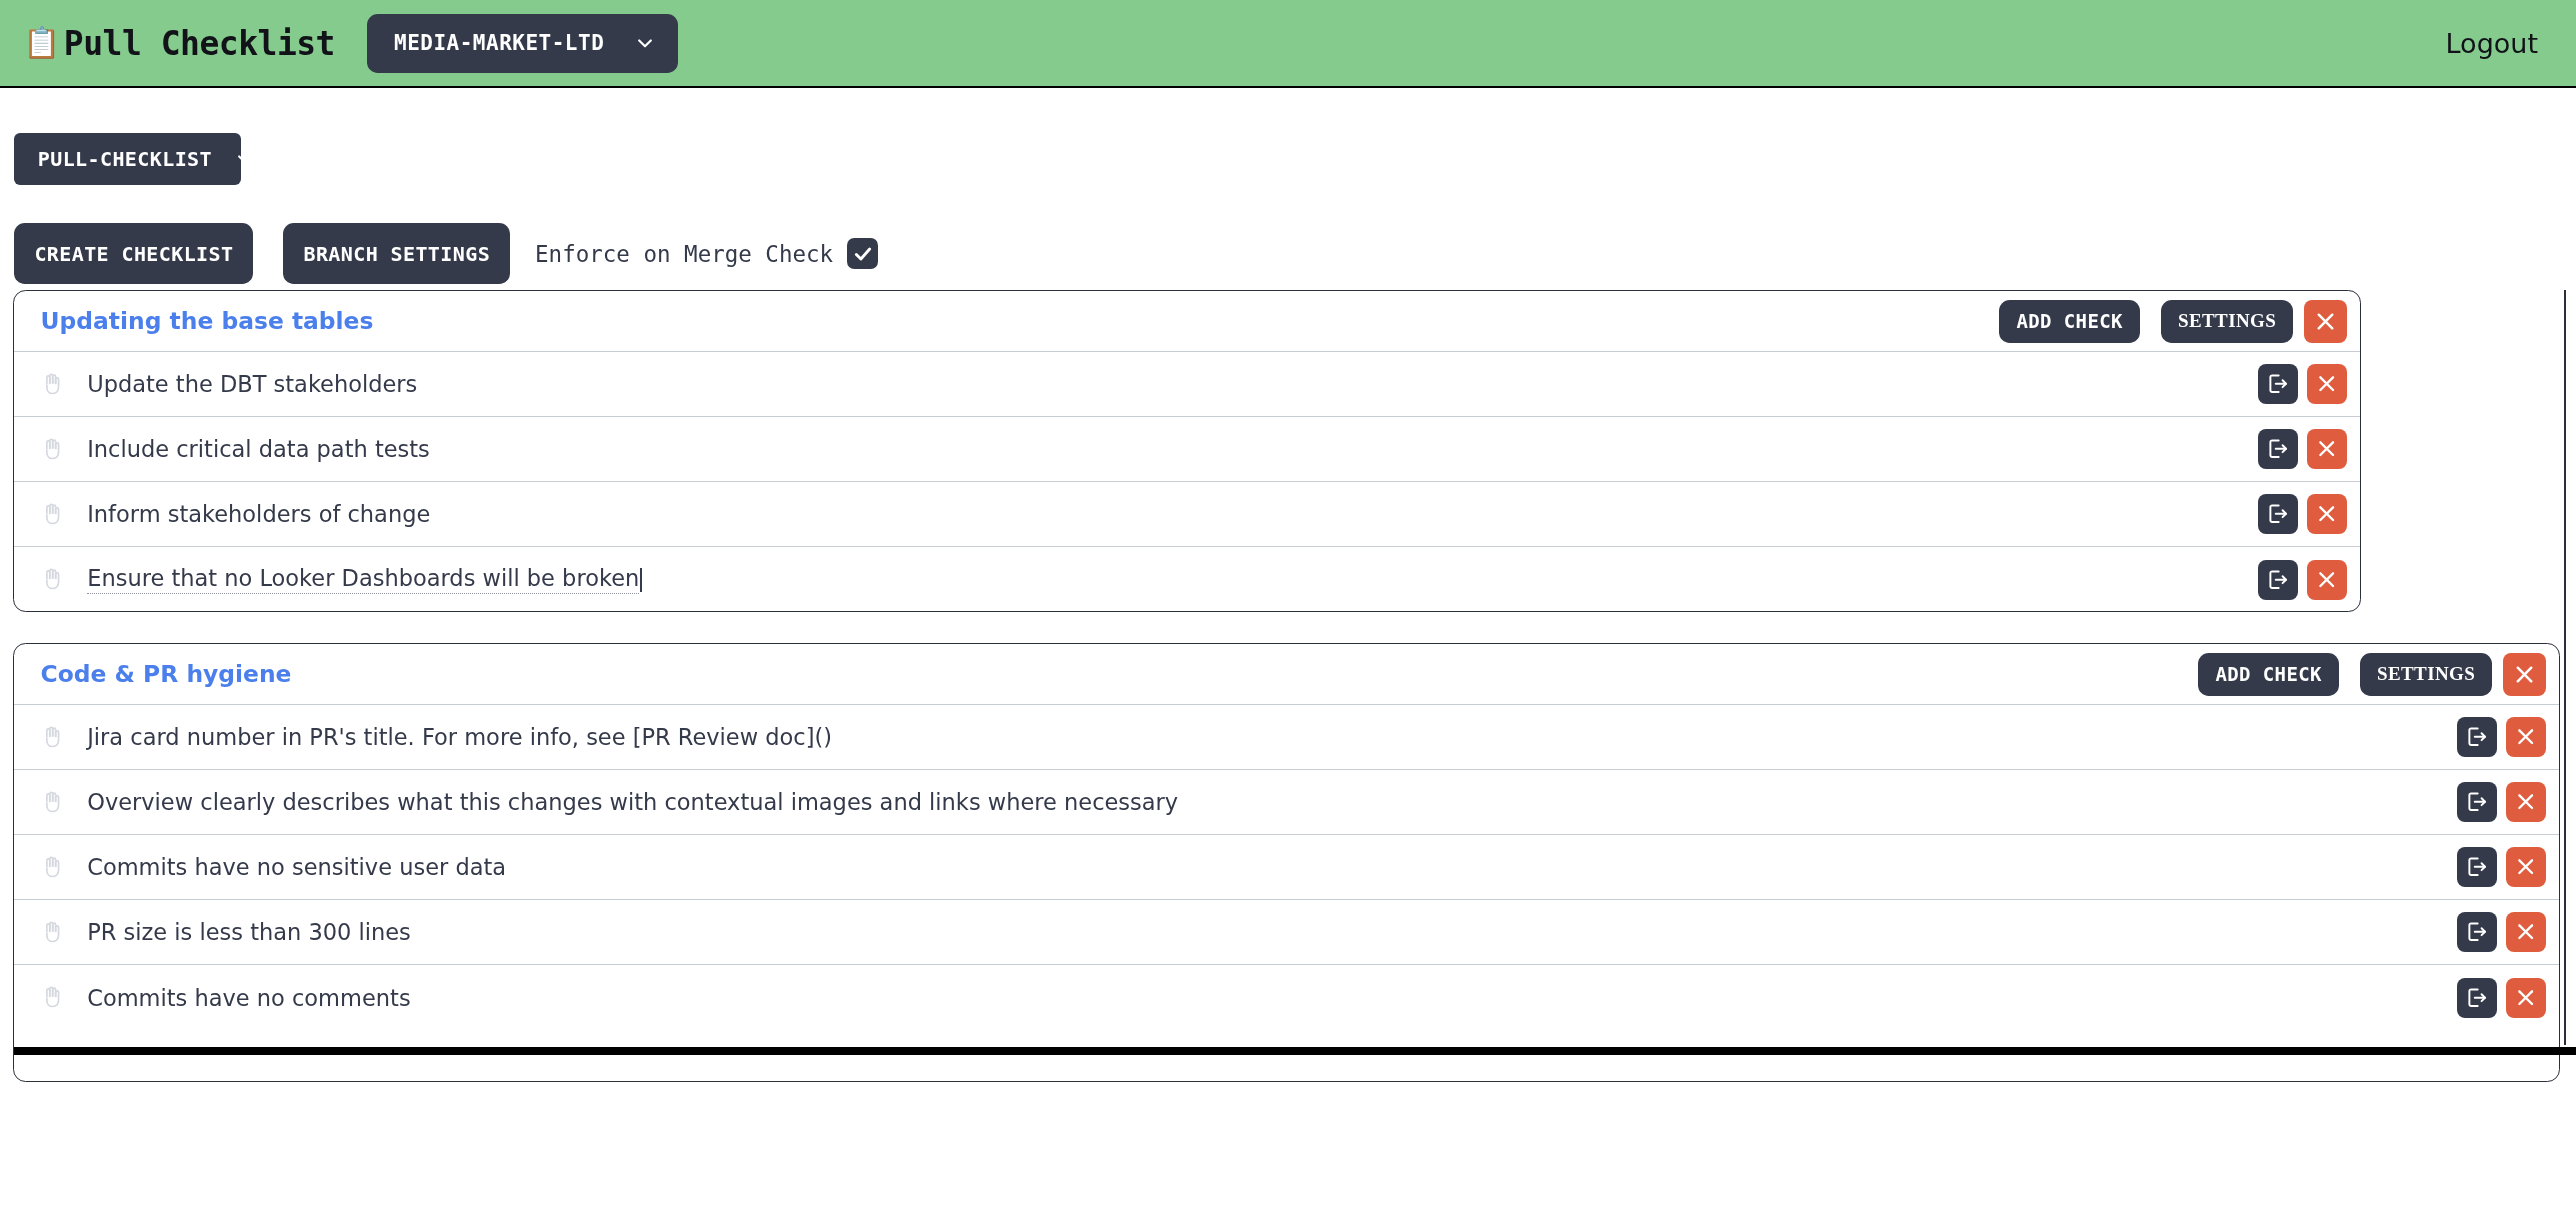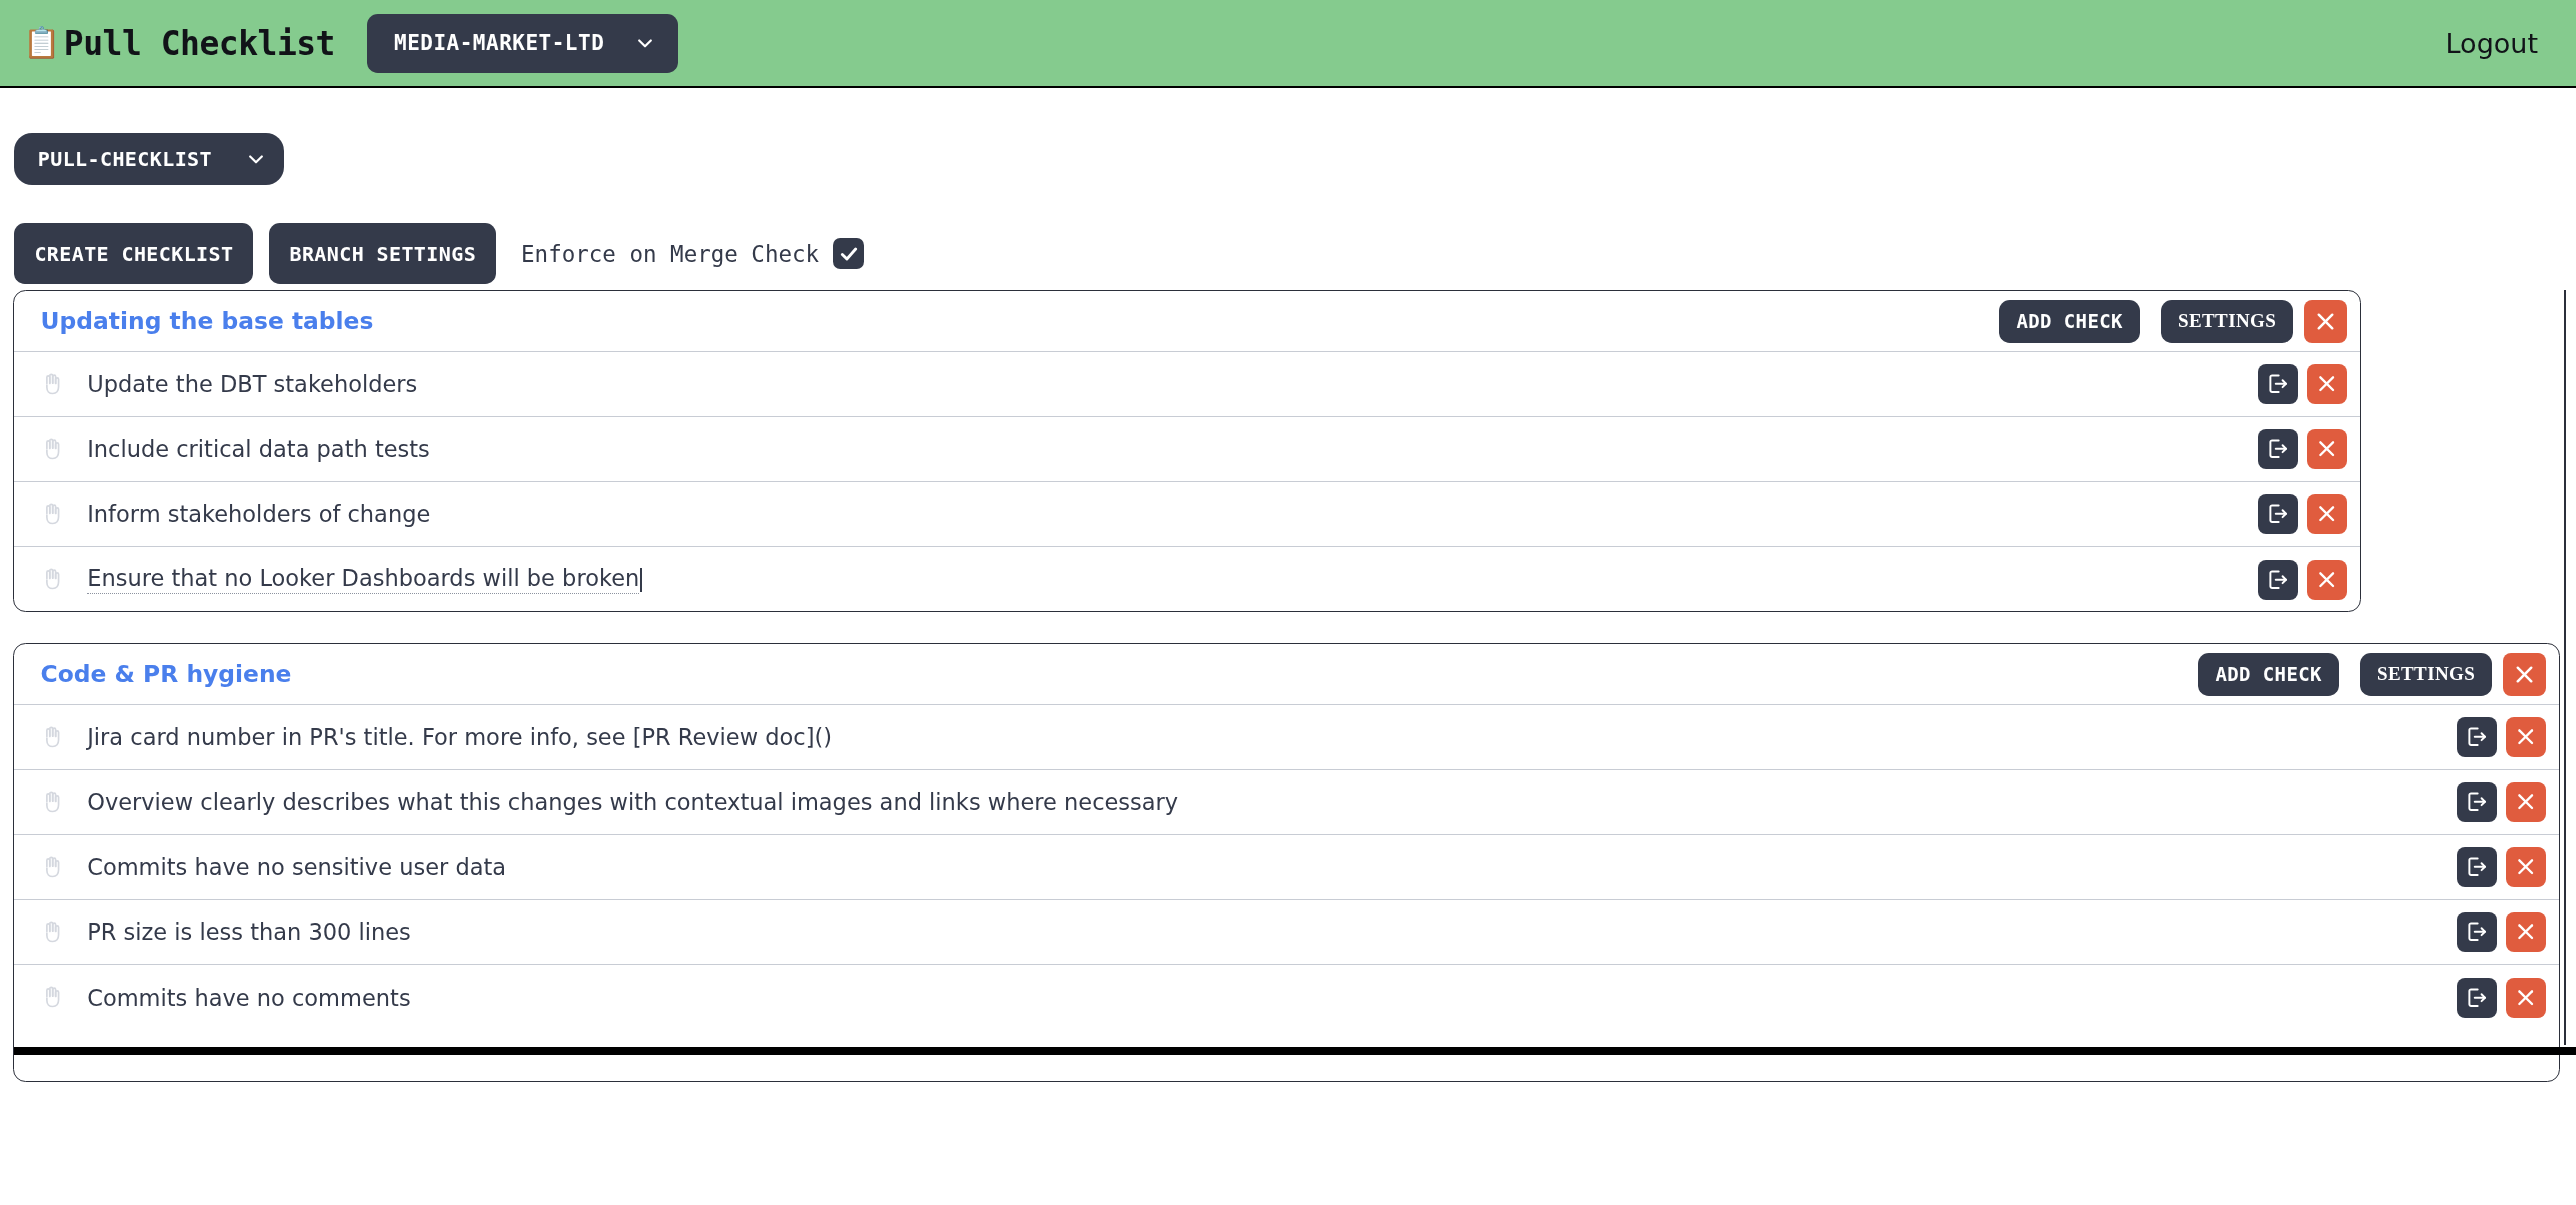--- a/index.html
+++ b/index.html
@@ -64,23 +64,23 @@
     color: #111318;
     font-family: "DejaVu Sans", sans-serif;
     font-size: 27px;
     cursor: pointer;
     white-space: nowrap;
   }
 
   
   .repo-select {
     position: absolute; left: 14.4px; top: 133px;
-    width: 270px; height: 52px;
+    width: 227px; height: 52px;
     background: #343a4a;
-    border-radius: 18px;
+    border-radius: 6px;
     display: flex; align-items: center; justify-content: space-between;
     padding: 0 18px 0 23.4px;
     cursor: pointer;
   }
   .repo-select .label {
     color: #ffffff;
     font-family: "DejaVu Sans Mono", monospace;
     font-size: 20px;
     font-weight: bold;
     letter-spacing: 0.4px;
@@ -99,21 +99,21 @@
     padding: 0 20px;
     color: #ffffff;
     font-family: "DejaVu Sans Mono", monospace;
     font-size: 20px;
     font-weight: bold;
     letter-spacing: 0.4px;
     white-space: nowrap;
     cursor: pointer;
     border: none;
   }
-  .actionrow .pill + .pill { margin-left: 16px; }
+  .actionrow .pill + .pill { margin-left: 30px; }
   .enforce-label {
     margin-left: 25px;
     color: #343a4a;
     font-family: "DejaVu Sans Mono", monospace;
     font-size: 22.5px;
     white-space: nowrap;
   }
   .checkbox {
     margin-left: 14.4px;
     width: 31px; height: 31px;

